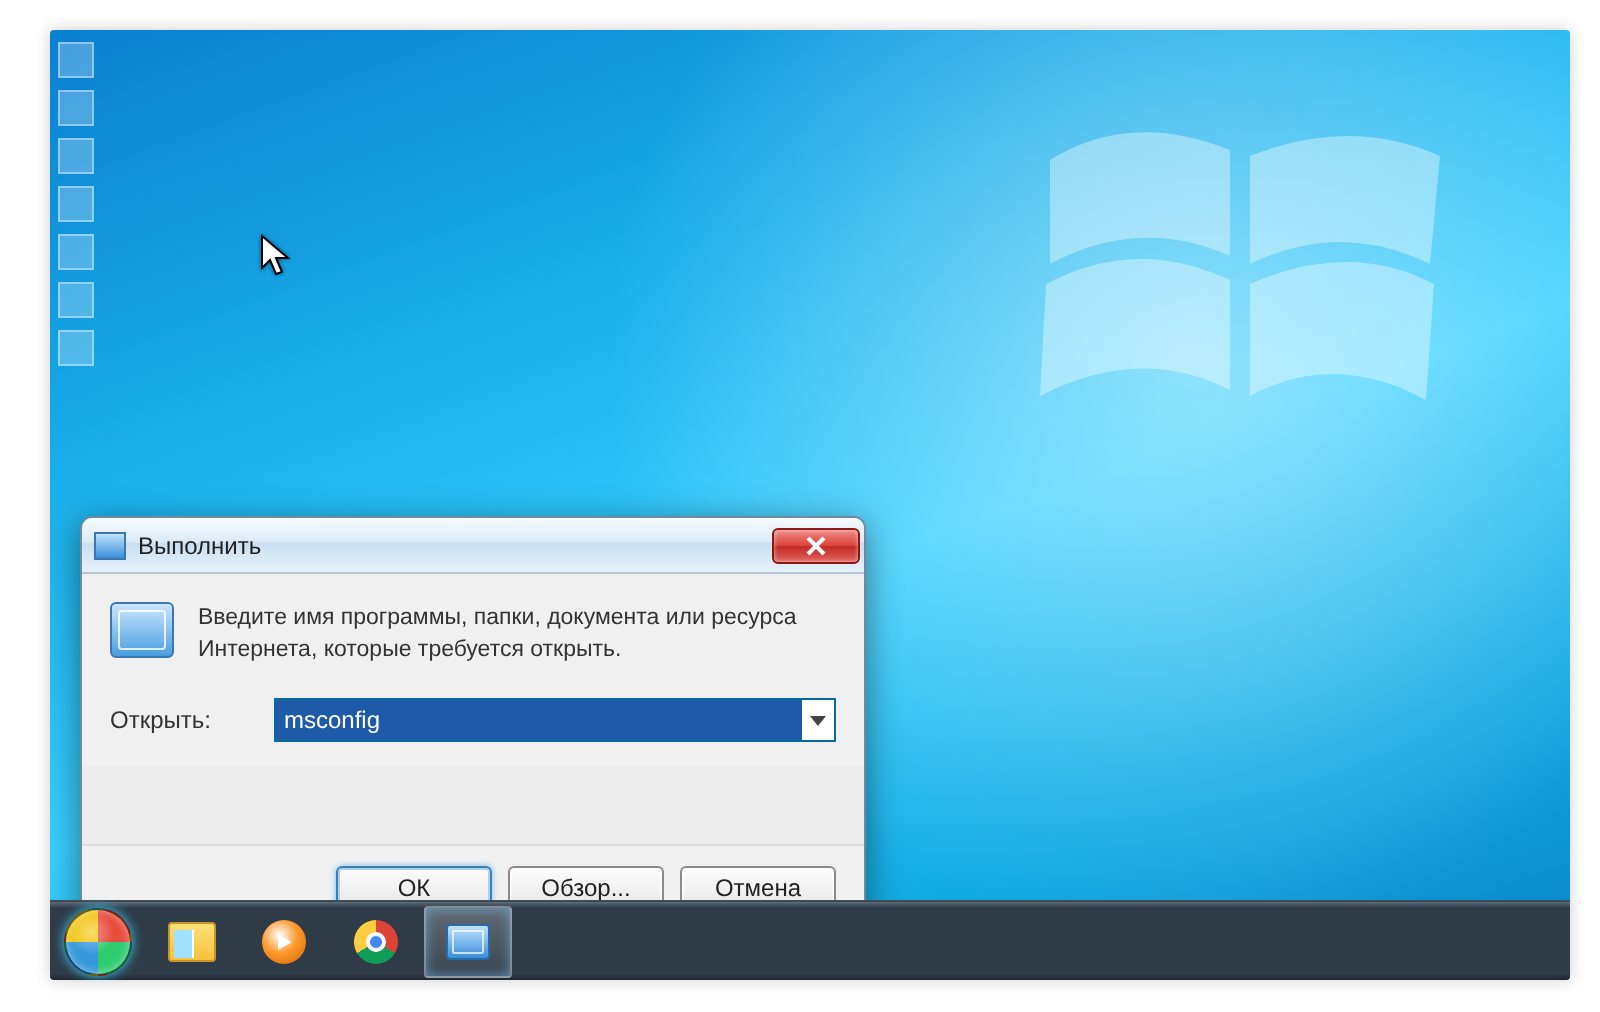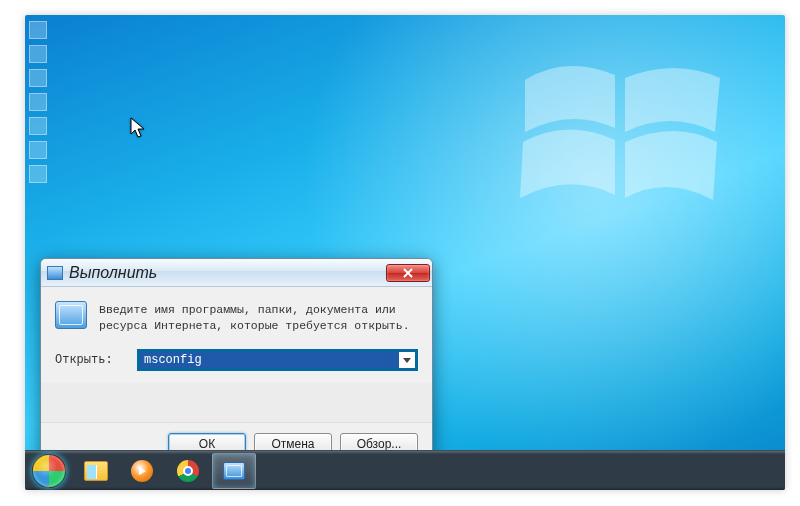--- a/index.html
+++ b/index.html
@@ -68,43 +68,43 @@
     border:1px solid #6f8a9e;
     border-radius:6px;
     box-shadow: 0 4px 18px rgba(0,0,0,.45);
     overflow:hidden;
   }
   .titlebar {
     height:28px;
     background: linear-gradient(to bottom,#f6fbff 0%, #dbeaf6 45%, #cadef0 46%, #e7f1fa 100%);
     border-bottom:1px solid #b8c7d6;
     display:flex; align-items:center; padding:0 2px 0 6px;
-    font-size:16px; color:#222;font-style:italic;
+    font-size:12px; color:#222;
   }
   .titlebar .ticon{ width:16px; height:14px; margin-right:6px;
     background:linear-gradient(#bfe3ff,#3a8fd8); border:1px solid #3b78ad;}
   .titlebar .ttext{flex:1;}
   .closebtn{
     width:44px; height:18px; border-radius:3px;
     background:linear-gradient(to bottom,#f28a85,#d9453d 48%,#c22c25 52%,#e0645c);
     border:1px solid #8c1a14;
     display:flex;align-items:center;justify-content:center;
     color:#fff; font-weight:bold; font-size:10px;
     box-shadow: inset 0 0 2px rgba(255,255,255,.6);
   }
-  .dlgbody{ padding:14px 14px 12px 14px; background:#f0f0f0; font-size:12px; color:#333;font-family:Liberation Mono, monospace;}
+  .dlgbody{ padding:14px 14px 12px 14px; background:#f0f0f0; font-size:12px; color:#333;}
   .dlgtop{ display:flex; gap:12px; align-items:flex-start;}
   .runbigicon{ width:32px; height:28px;
     background:linear-gradient(#c9e6ff,#4a9ee0); border:1px solid #3b78ad; border-radius:3px; position:relative; flex:0 0 auto;}
   .runbigicon::after{content:"";position:absolute;inset:3px;border:1px solid rgba(255,255,255,.8);border-radius:2px;}
   .instr{ line-height:1.35; font-size:11.5px; color:#333; padding-top:1px;}
   .dlgrow{ display:flex; align-items:center; margin-top:16px; gap:22px;}
   .flabel{ font-size:12px; color:#333; width:60px;}
   .combo{
-    flex:1; height:22px; border:3px solid #0369a1; background:#fff;
+    flex:1; height:22px; border:1px solid #0369a1; background:#fff;
     display:flex; align-items:flex-start; position:relative;
   }
   .combo .val{
     flex:1; height:100%; padding:0 4px; font-size:12px;
     background:#1e5aa8; color:#fff; display:flex; align-items:center;
   }
   .combo .dd{ width:16px; height:100%; display:flex;align-items:center;justify-content:center; color:#555;}
   .dlgbtns{
     padding:10px 14px 12px; background:#f0f0f0; border-top:1px solid #dcdcdc;
     display:flex; justify-content:flex-end; gap:8px;margin-top:39px;
@@ -176,24 +176,24 @@
                 </svg>
             </div>
           </div>
         </div>
       </div>
       <div class="dlgbtns">
         <div class="wbtn def">
             <span>ОК</span>
           </div>
         <div class="wbtn">
+            <span>Обзор...</span>
+          </div>
+        <div class="wbtn">
             <span>Отмена</span>
-          </div>
-        <div class="wbtn">
-            <span>Обзор...</span>
           </div>
       </div>
     </div>
 
     <div class="taskbar">
       <div class="start" title="Пуск">
         <div class="orb"></div>
       </div>
       <div class="tbitems">
         <div class="tbbtn" title="Проводник">

